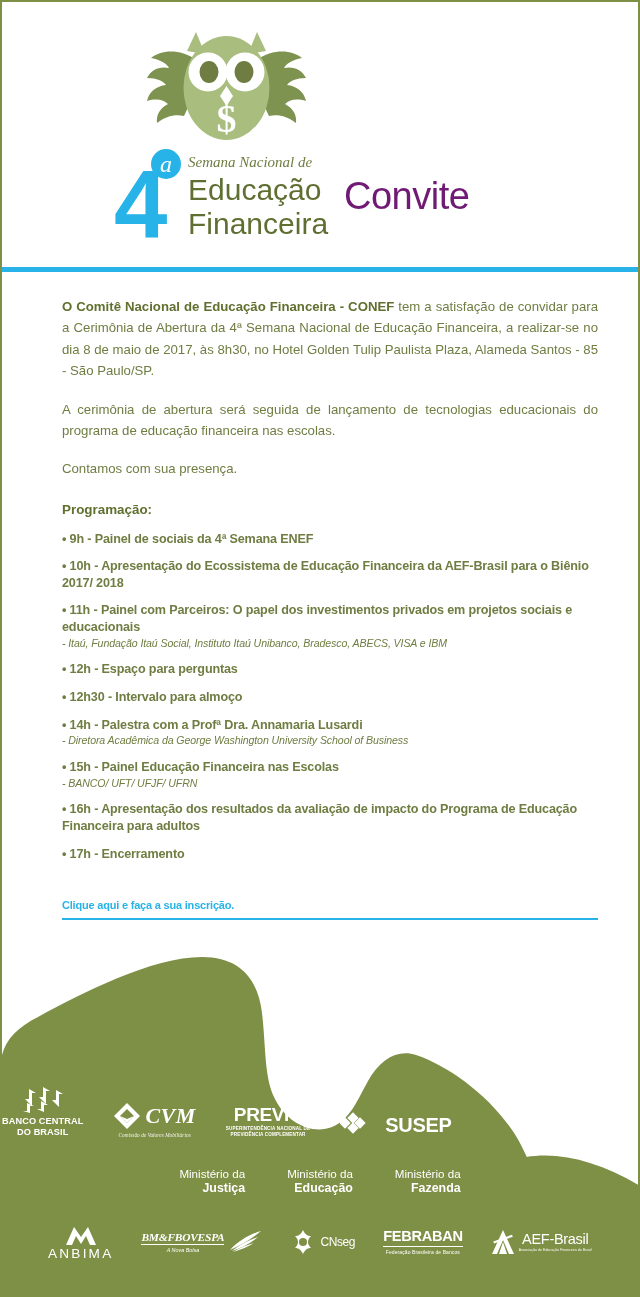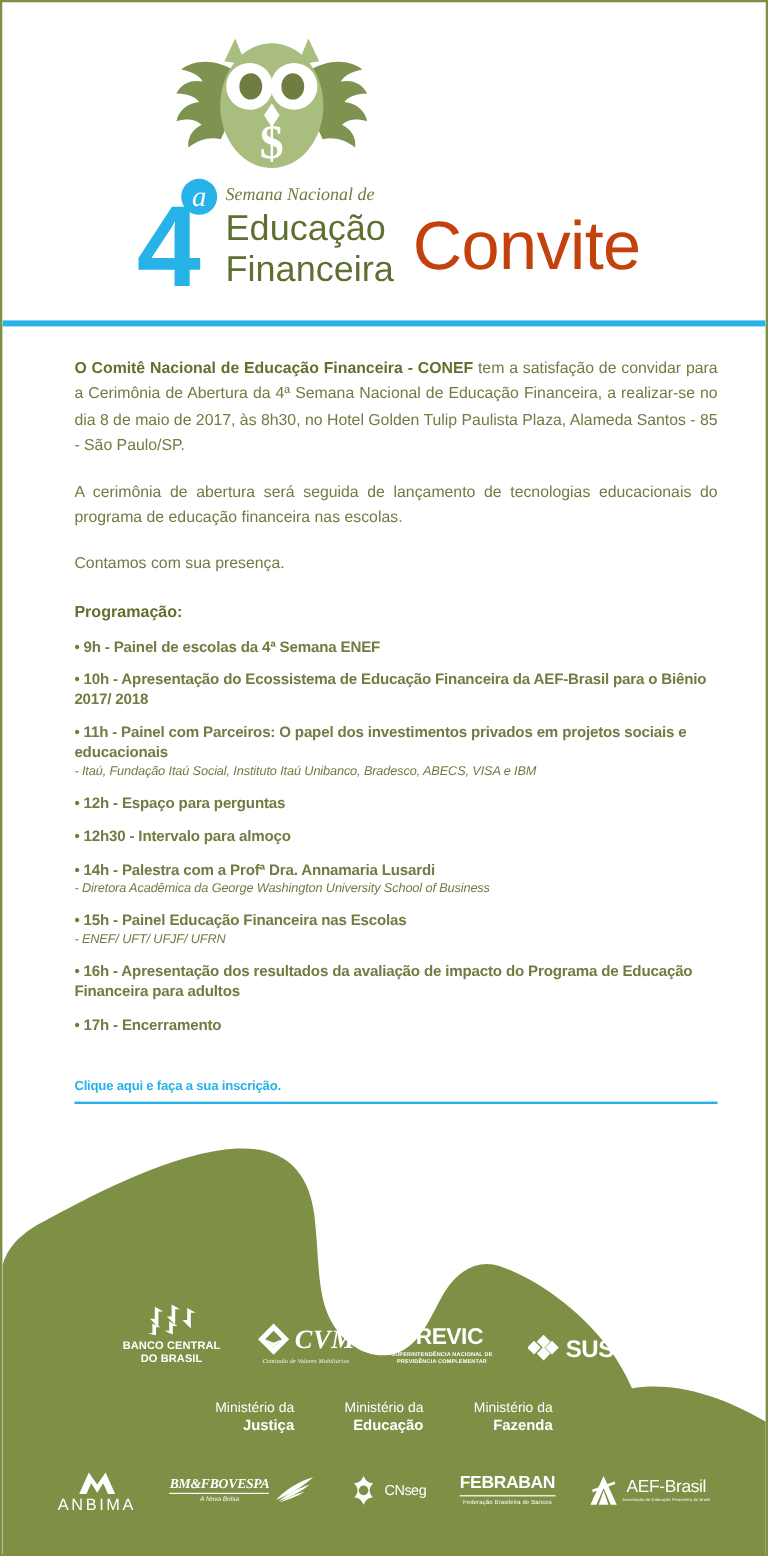--- a/index.html
+++ b/index.html
@@ -40,23 +40,23 @@
   }
   .snef-wrap {
     width: 225px;
     height: 98px;
     display: block;
   }
   .convite {
     position: absolute;
     left: 342px;
     top: 175px;
-    font-size: 57px;
+    font-size: 38px;
     font-weight: 400;
-    color: #c2410c;
+    color: #701a75;
     letter-spacing: -0.5px;
     line-height: 1;
     font-family: "Liberation Sans", sans-serif;
   }
   .blue-rule {
     position: absolute;
     left: 0;
     right: 0;
     top: 265px;
     height: 5px;
@@ -138,21 +138,20 @@
     right: 0;
     bottom: 0;
     height: 360px;
   }
 
   .logo-row-1 {
     position: absolute;
     left: 0; right: 0;
     top: 152px;
     display: flex;
-    justify-content: center;
     align-items: flex-end;
     gap: 30px;
   }
   .logo-cell { text-align: center; color: #ffffff; }
 
   .bcb-mark { display:block; margin: 0 auto 3px auto; }
   .bcb-text {
     font-size: 9.2px;
     font-weight: bold;
     line-height: 1.18;
@@ -185,21 +184,21 @@
     line-height: 1;
   }
   .previc-sub {
     font-size: 4.6px;
     font-weight: bold;
     line-height: 1.3;
     letter-spacing: 0.15px;
     margin-top: 2px;
   }
 
-  .susep-box { display:flex; align-items:center; gap: 5px; }
+  .susep-box { display:flex; align-items:center; gap: 19px; }
   .susep-word {
     font-size: 20px;
     font-weight: bold;
     letter-spacing: -0.3px;
     line-height: 1;
   }
 
   .min-row {
     position: absolute;
     left: 0; right: 0;
@@ -335,42 +334,42 @@
     <p class="para lead"><b>O Comitê Nacional de Educação Financeira - CONEF</b><span> tem a satisfação de convidar para a Cerimônia de Abertura da 4ª Semana Nacional de Educação Financeira, a realizar-se no dia 8 de maio de 2017, às 8h30, no Hotel Golden Tulip Paulista Plaza, Alameda Santos - 85 - São Paulo/SP.</span></p>
 
     <p class="para">A cerimônia de abertura será seguida de lançamento de tecnologias educacionais do programa de educação financeira nas escolas.</p>
 
     <p class="para">Contamos com sua presença.</p>
 
     <div class="prog-title">Programação:</div>
 
     <ul class="sched">
       <li class="sched-item">
-        <div class="sched-main">• 9h - Painel de escolas da 4ª Semana ENEF</div>
+        <div class="sched-main">• 9h - Painel de sociais da 4ª Semana ENEF</div>
       </li>
       <li class="sched-item">
         <div class="sched-main">• 10h - Apresentação do Ecossistema de Educação Financeira da AEF-Brasil para o Biênio 2017/ 2018</div>
       </li>
       <li class="sched-item">
         <div class="sched-main">• 11h - Painel com Parceiros: O papel dos investimentos privados em projetos sociais e educacionais</div>
         <div class="sched-sub">- Itaú, Fundação Itaú Social, Instituto Itaú Unibanco, Bradesco, ABECS, VISA e IBM</div>
       </li>
       <li class="sched-item">
         <div class="sched-main">• 12h - Espaço para perguntas</div>
       </li>
       <li class="sched-item">
         <div class="sched-main">• 12h30 - Intervalo para almoço</div>
       </li>
       <li class="sched-item">
         <div class="sched-main">• 14h - Palestra com a Profª Dra. Annamaria Lusardi</div>
         <div class="sched-sub">- Diretora Acadêmica da George Washington University School of Business</div>
       </li>
       <li class="sched-item">
         <div class="sched-main">• 15h - Painel Educação Financeira nas Escolas</div>
-        <div class="sched-sub">- ENEF/ UFT/ UFJF/ UFRN</div>
+        <div class="sched-sub">- BANCO/ UFT/ UFJF/ UFRN</div>
       </li>
       <li class="sched-item">
         <div class="sched-main">• 16h - Apresentação dos resultados da avaliação de impacto do Programa de Educação Financeira para adultos</div>
       </li>
       <li class="sched-item">
         <div class="sched-main">• 17h - Encerramento</div>
       </li>
     </ul>
 
     <div class="cta-wrap">

